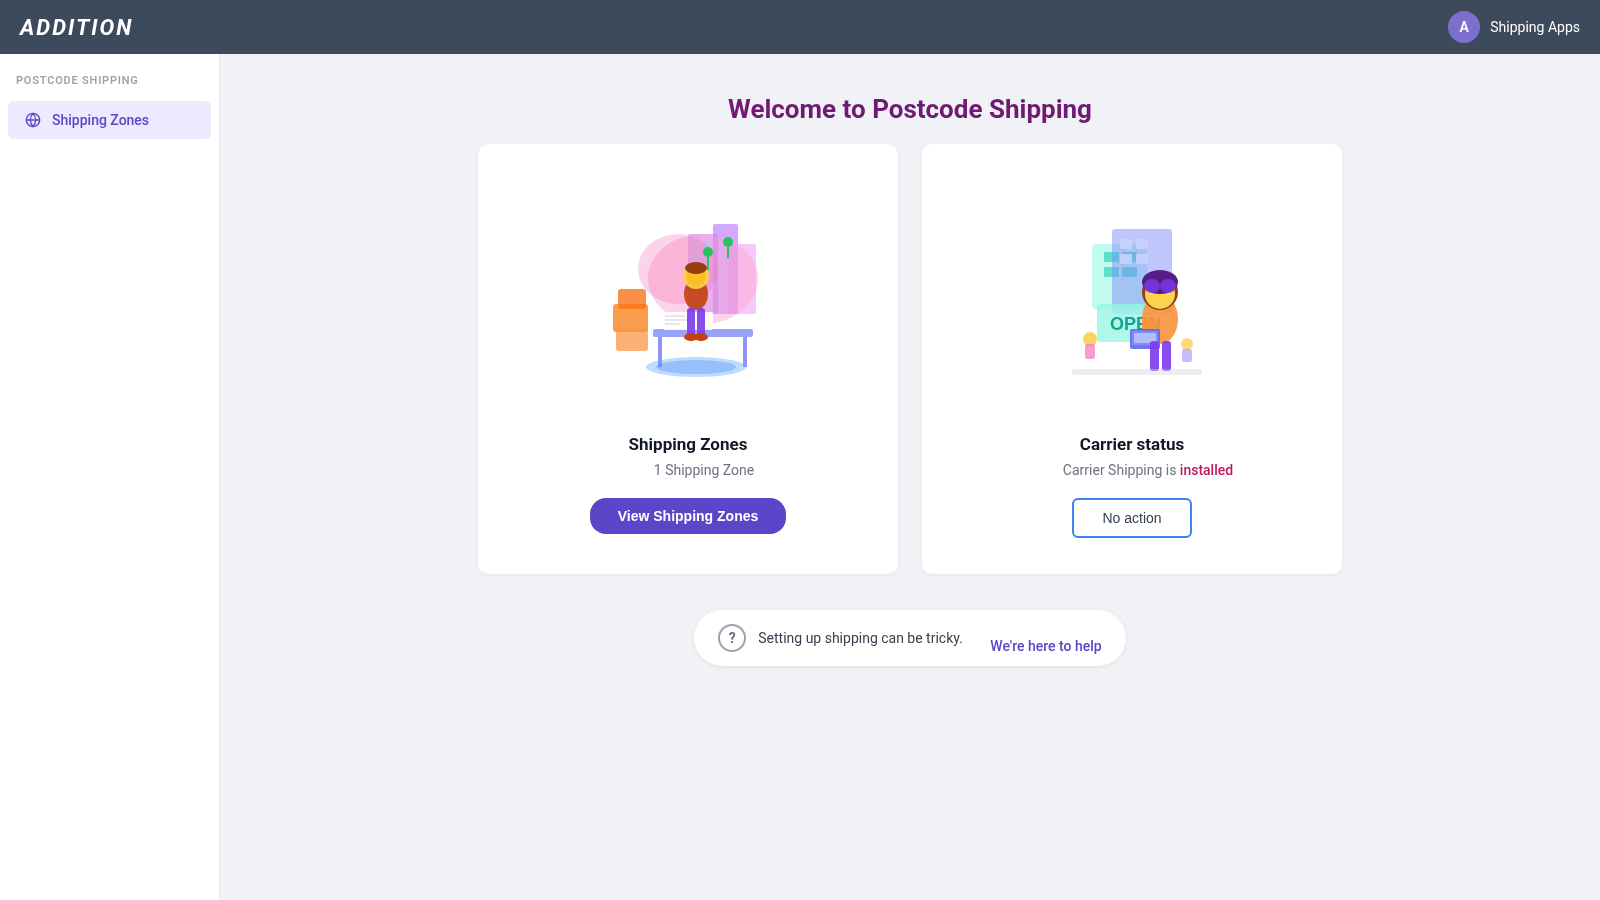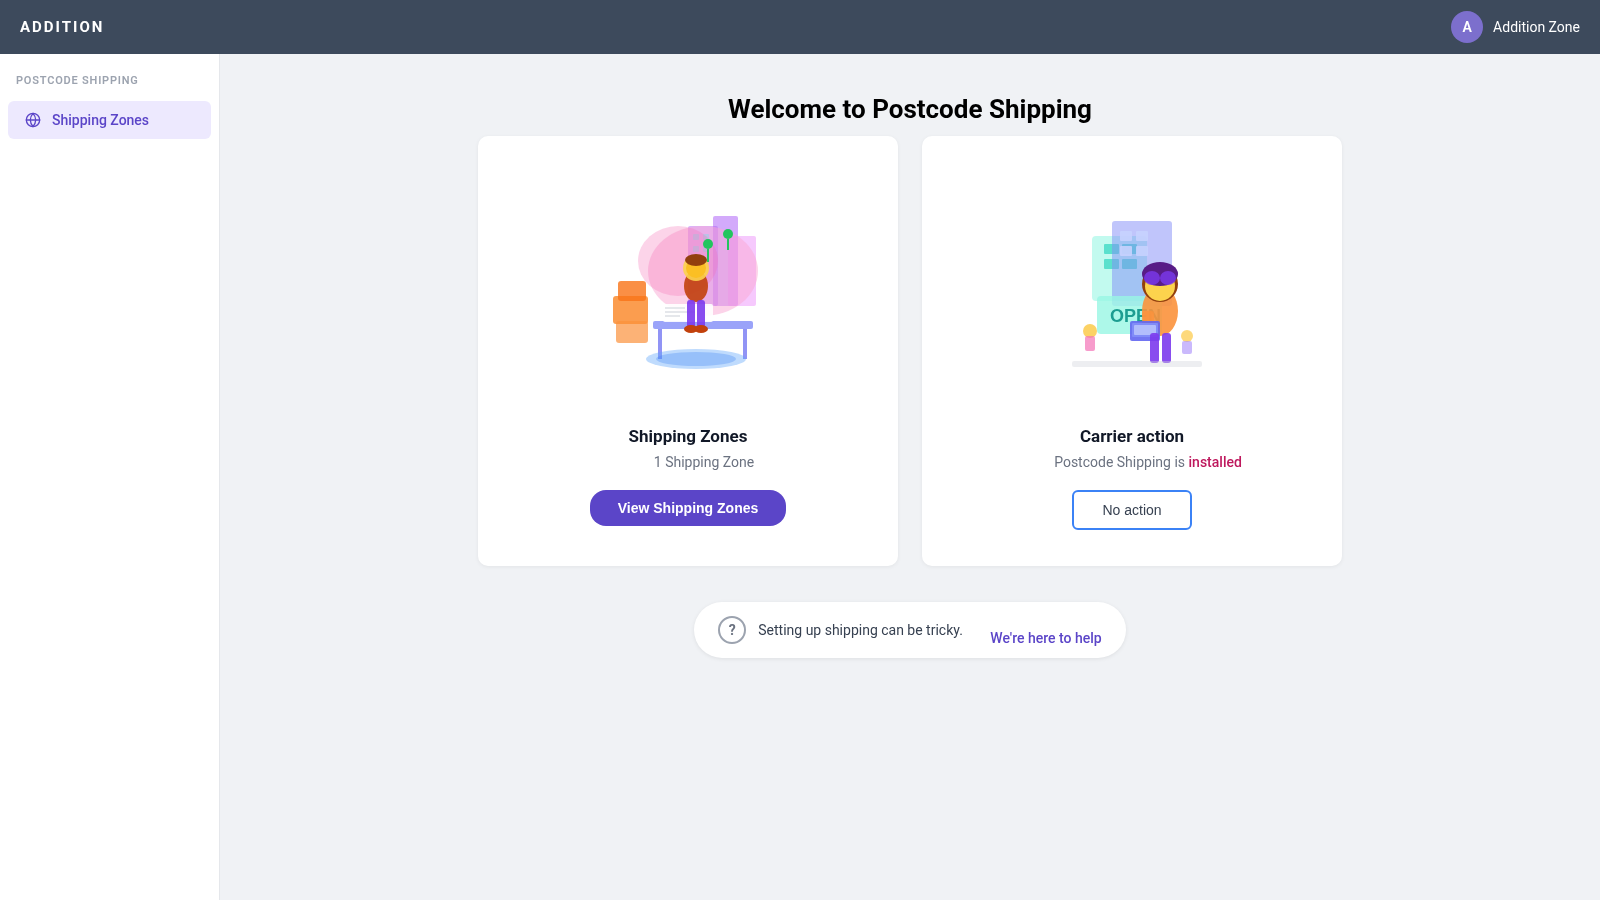--- a/index.html
+++ b/index.html
@@ -10,23 +10,24 @@
       background: #3d4a5c;
       height: 54px;
       display: flex;
       align-items: center;
       justify-content: space-between;
       padding: 0 20px;
       flex-shrink: 0;
     }
     .topnav-logo {
       color: #fff;
-      font-size: 15px;
+      font-size: 22px;
       font-weight: 700;
       letter-spacing: 2px;
+      font-style: italic;
     }
     .topnav-user {
       display: flex;
       align-items: center;
       gap: 10px;
       color: #fff;
       font-size: 14px;
       cursor: pointer;
     }
     .avatar {
@@ -93,22 +94,22 @@
     
     .main {
       flex: 1;
       overflow-y: auto;
       padding: 40px 60px;
       background: #f0f2f5;
     }
     .page-title {
       font-size: 26px;
       font-weight: 700;
-      color: #000000;
-      margin-bottom: 12px;
+      color: #701a75;
+      margin-bottom: 20px;
       text-align: center;
     }
 
     
     .cards-row {
       display: flex;
       gap: 24px;
       justify-content: center;
       max-width: 900px;
       margin: 0 auto;
@@ -215,21 +216,21 @@
       height: 100%;
     }
   </style>
 </head>
 <body>
 
 <nav class="topnav">
   <span class="topnav-logo">ADDITION</span>
   <div class="topnav-user">
     <div class="avatar">A</div>
-    <span>Addition Zone</span>
+    <span>Shipping Apps</span>
   </div>
 </nav>
 
 <div class="layout">
 
   <aside class="sidebar">
     <div class="sidebar-section-label">POSTCODE SHIPPING</div>
 
 
     <div class="sidebar-item active">
@@ -344,23 +345,23 @@
             <rect x="150" y="167" width="9" height="30" rx="3" fill="#7c3aed" opacity="0.9"></rect>
 
             <circle cx="78" cy="165" r="7" fill="#fbbf24" opacity="0.7"></circle>
             <rect x="73" y="170" width="10" height="15" rx="2" fill="#f472b6" opacity="0.7"></rect>
             <circle cx="175" cy="170" r="6" fill="#fbbf24" opacity="0.6"></circle>
             <rect x="170" y="175" width="10" height="13" rx="2" fill="#a78bfa" opacity="0.6"></rect>
 
             <rect x="60" y="195" width="130" height="6" rx="2" fill="#d1d5db" opacity="0.4"></rect>
           </svg>
         </div>
-        <div class="card-title">Carrier action</div>
+        <div class="card-title">Carrier status</div>
         <div class="card-subtitle">
-          <span>Postcode Shipping is </span><span class="installed">installed</span>
+          <span>Carrier Shipping is </span><span class="installed">installed</span>
         </div>
         <button class="btn-secondary">No action</button>
       </div>
 
     </div>
 
     <div class="help-banner">
       <div class="help-pill">
         <div class="help-icon">?</div>
         <span>Setting up shipping can be tricky.</span>

